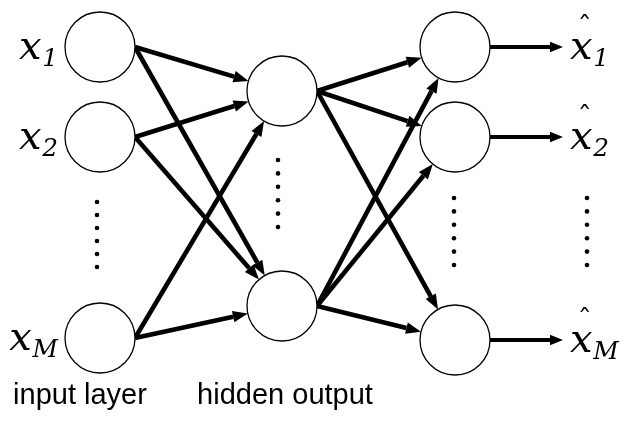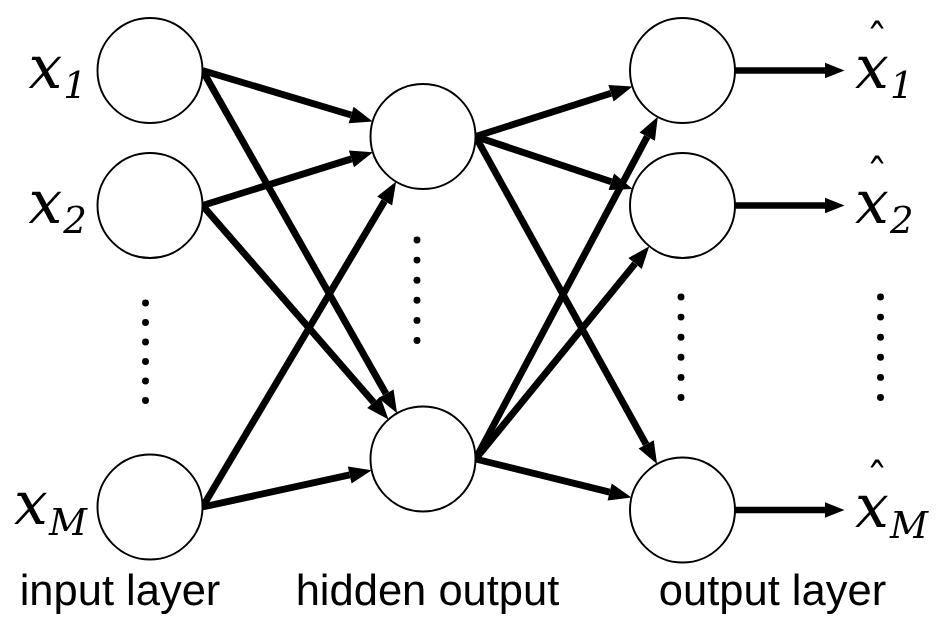--- a/index.html
+++ b/index.html
@@ -148,14 +148,13 @@
   </div>
   <div class="mlabel right-side" style="left: 570px; top: 137px;">
     <span class="wrap"><span class="hat">ˆ</span><span>x</span><sub>2</sub></span>
   </div>
   <div class="mlabel right-side" style="left: 570px; top: 340px;">
     <span class="wrap"><span class="hat">ˆ</span><span>x</span><sub>M</sub></span>
   </div>
 
   <div class="caption" style="left: 80px; top: 379px;">input layer</div>
   <div class="caption" style="left: 285px; top: 379px;">hidden output</div>
-  <div class="caption" style="left: 515px; top: 379px;">output layer</div>
 </div>
 
 </body></html>

